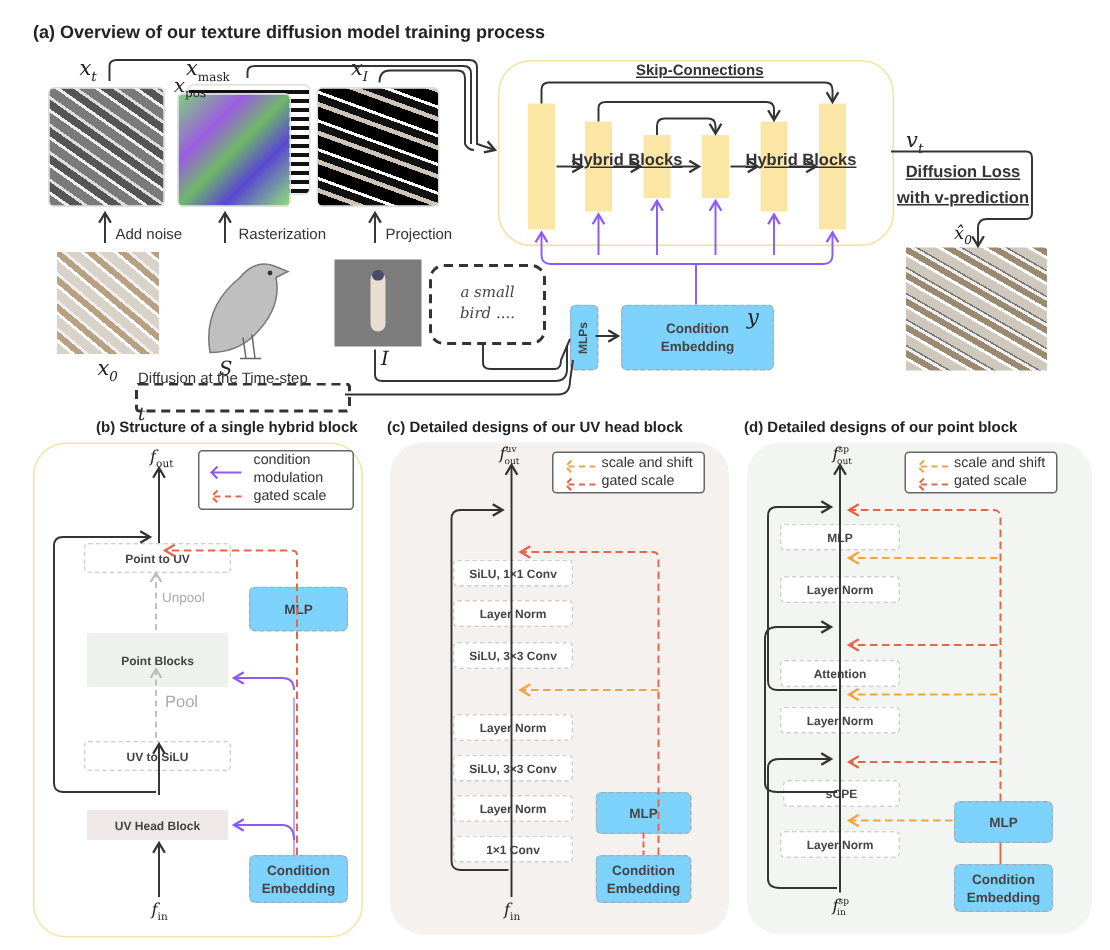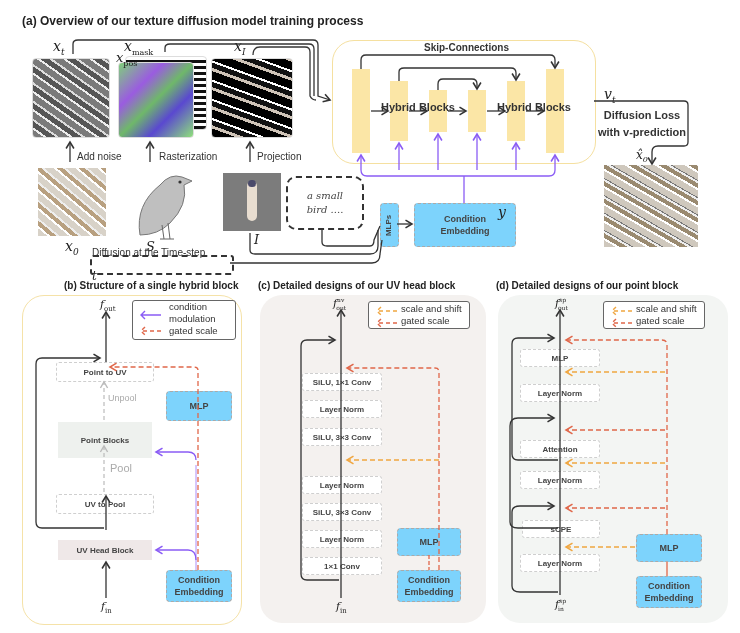--- a/index.html
+++ b/index.html
@@ -1,21 +1,21 @@
 <!DOCTYPE html>
 <html><head>
 <meta charset="utf-8">
 <style>
   html,body{margin:0;padding:0;background:#fff;}
   body{width:740px;height:633px;position:relative;overflow:hidden;font-family:"Liberation Sans",sans-serif;color:#333;}
   .abs{position:absolute;}
   .title{font-weight:bold;font-size:12px;color:#222;white-space:nowrap;}
   .math{font-family:"DejaVu Serif",serif;font-style:italic;color:#222;white-space:nowrap;}
   .lbl{font-size:10px;color:#333;white-space:nowrap;}
-  .bold{font-weight:bold;}
+  .bold{font-weight:bold;text-decoration:underline;}
   .panel-b{border:1.5px solid #f5e2a8;border-radius:22px;background:#fff;}
   .panel-c{border-radius:22px;background:#f4f1ef;}
   .panel-d{border-radius:22px;background:#f3f5f3;}
   .block{background:#fff;border:1.5px dashed #cfcfcf;border-radius:3px;font-size:8px;font-weight:bold;color:#444;display:flex;align-items:center;justify-content:center;}
   .gray-box{background:#7dd3fc;border:1.5px dashed #aaa;border-radius:4px;font-size:9px;font-weight:bold;color:#444;display:flex;align-items:center;justify-content:center;text-align:center;line-height:1.35;}
   .legend{border:1.5px solid #666;border-radius:3px;background:#fff;font-size:10px;color:#333;}
   .tex{border:1px solid #ddd;border-radius:4px;}
 </style>
 </head>
 <body>
@@ -148,21 +148,21 @@
   </svg>
   <div class="abs" style="left:36px;top:0px;font-size:9.5px;">condition</div>
   <div class="abs" style="left:36px;top:12px;font-size:9.5px;">modulation</div>
   <div class="abs" style="left:36px;top:24px;font-size:9.5px;">gated scale</div>
 </div>
 
 <div class="abs block" style="left:56px;top:362px;width:96px;height:18px;">Point to UV</div>
 <div class="abs lbl" style="left:108px;top:393px;color:#aaa;font-size:9px;">Unpool</div>
 <div class="abs" style="left:58px;top:422px;width:94px;height:36px;background:#eef1ee;font-size:8px;font-weight:bold;color:#444;display:flex;align-items:center;justify-content:center;">Point Blocks</div>
 <div class="abs lbl" style="left:110px;top:462px;color:#aaa;font-size:11px;">Pool</div>
-<div class="abs block" style="left:56px;top:494px;width:96px;height:18px;">UV to Pool</div>
+<div class="abs block" style="left:56px;top:494px;width:96px;height:18px;">UV to SiLU</div>
 <div class="abs" style="left:58px;top:540px;width:94px;height:20px;background:#efe8e8;font-size:8px;font-weight:bold;color:#444;display:flex;align-items:center;justify-content:center;">UV Head Block</div>
 <div class="abs gray-box" style="left:166px;top:391px;width:64px;height:28px;">MLP</div>
 <div class="abs gray-box" style="left:166px;top:570px;width:64px;height:30px;">Condition Embedding</div>
 
 <svg class="abs" style="left:0;top:290px;" width="245" height="340">
   <defs>
     <marker id="bh" markerWidth="8" markerHeight="8" refX="6" refY="4" orient="auto">
         <path d="M1,1 L6,4 L1,7" fill="none" stroke="#333" stroke-width="1.2"></path>
       </marker>
     <marker id="bhg" markerWidth="8" markerHeight="8" refX="6" refY="4" orient="auto">

